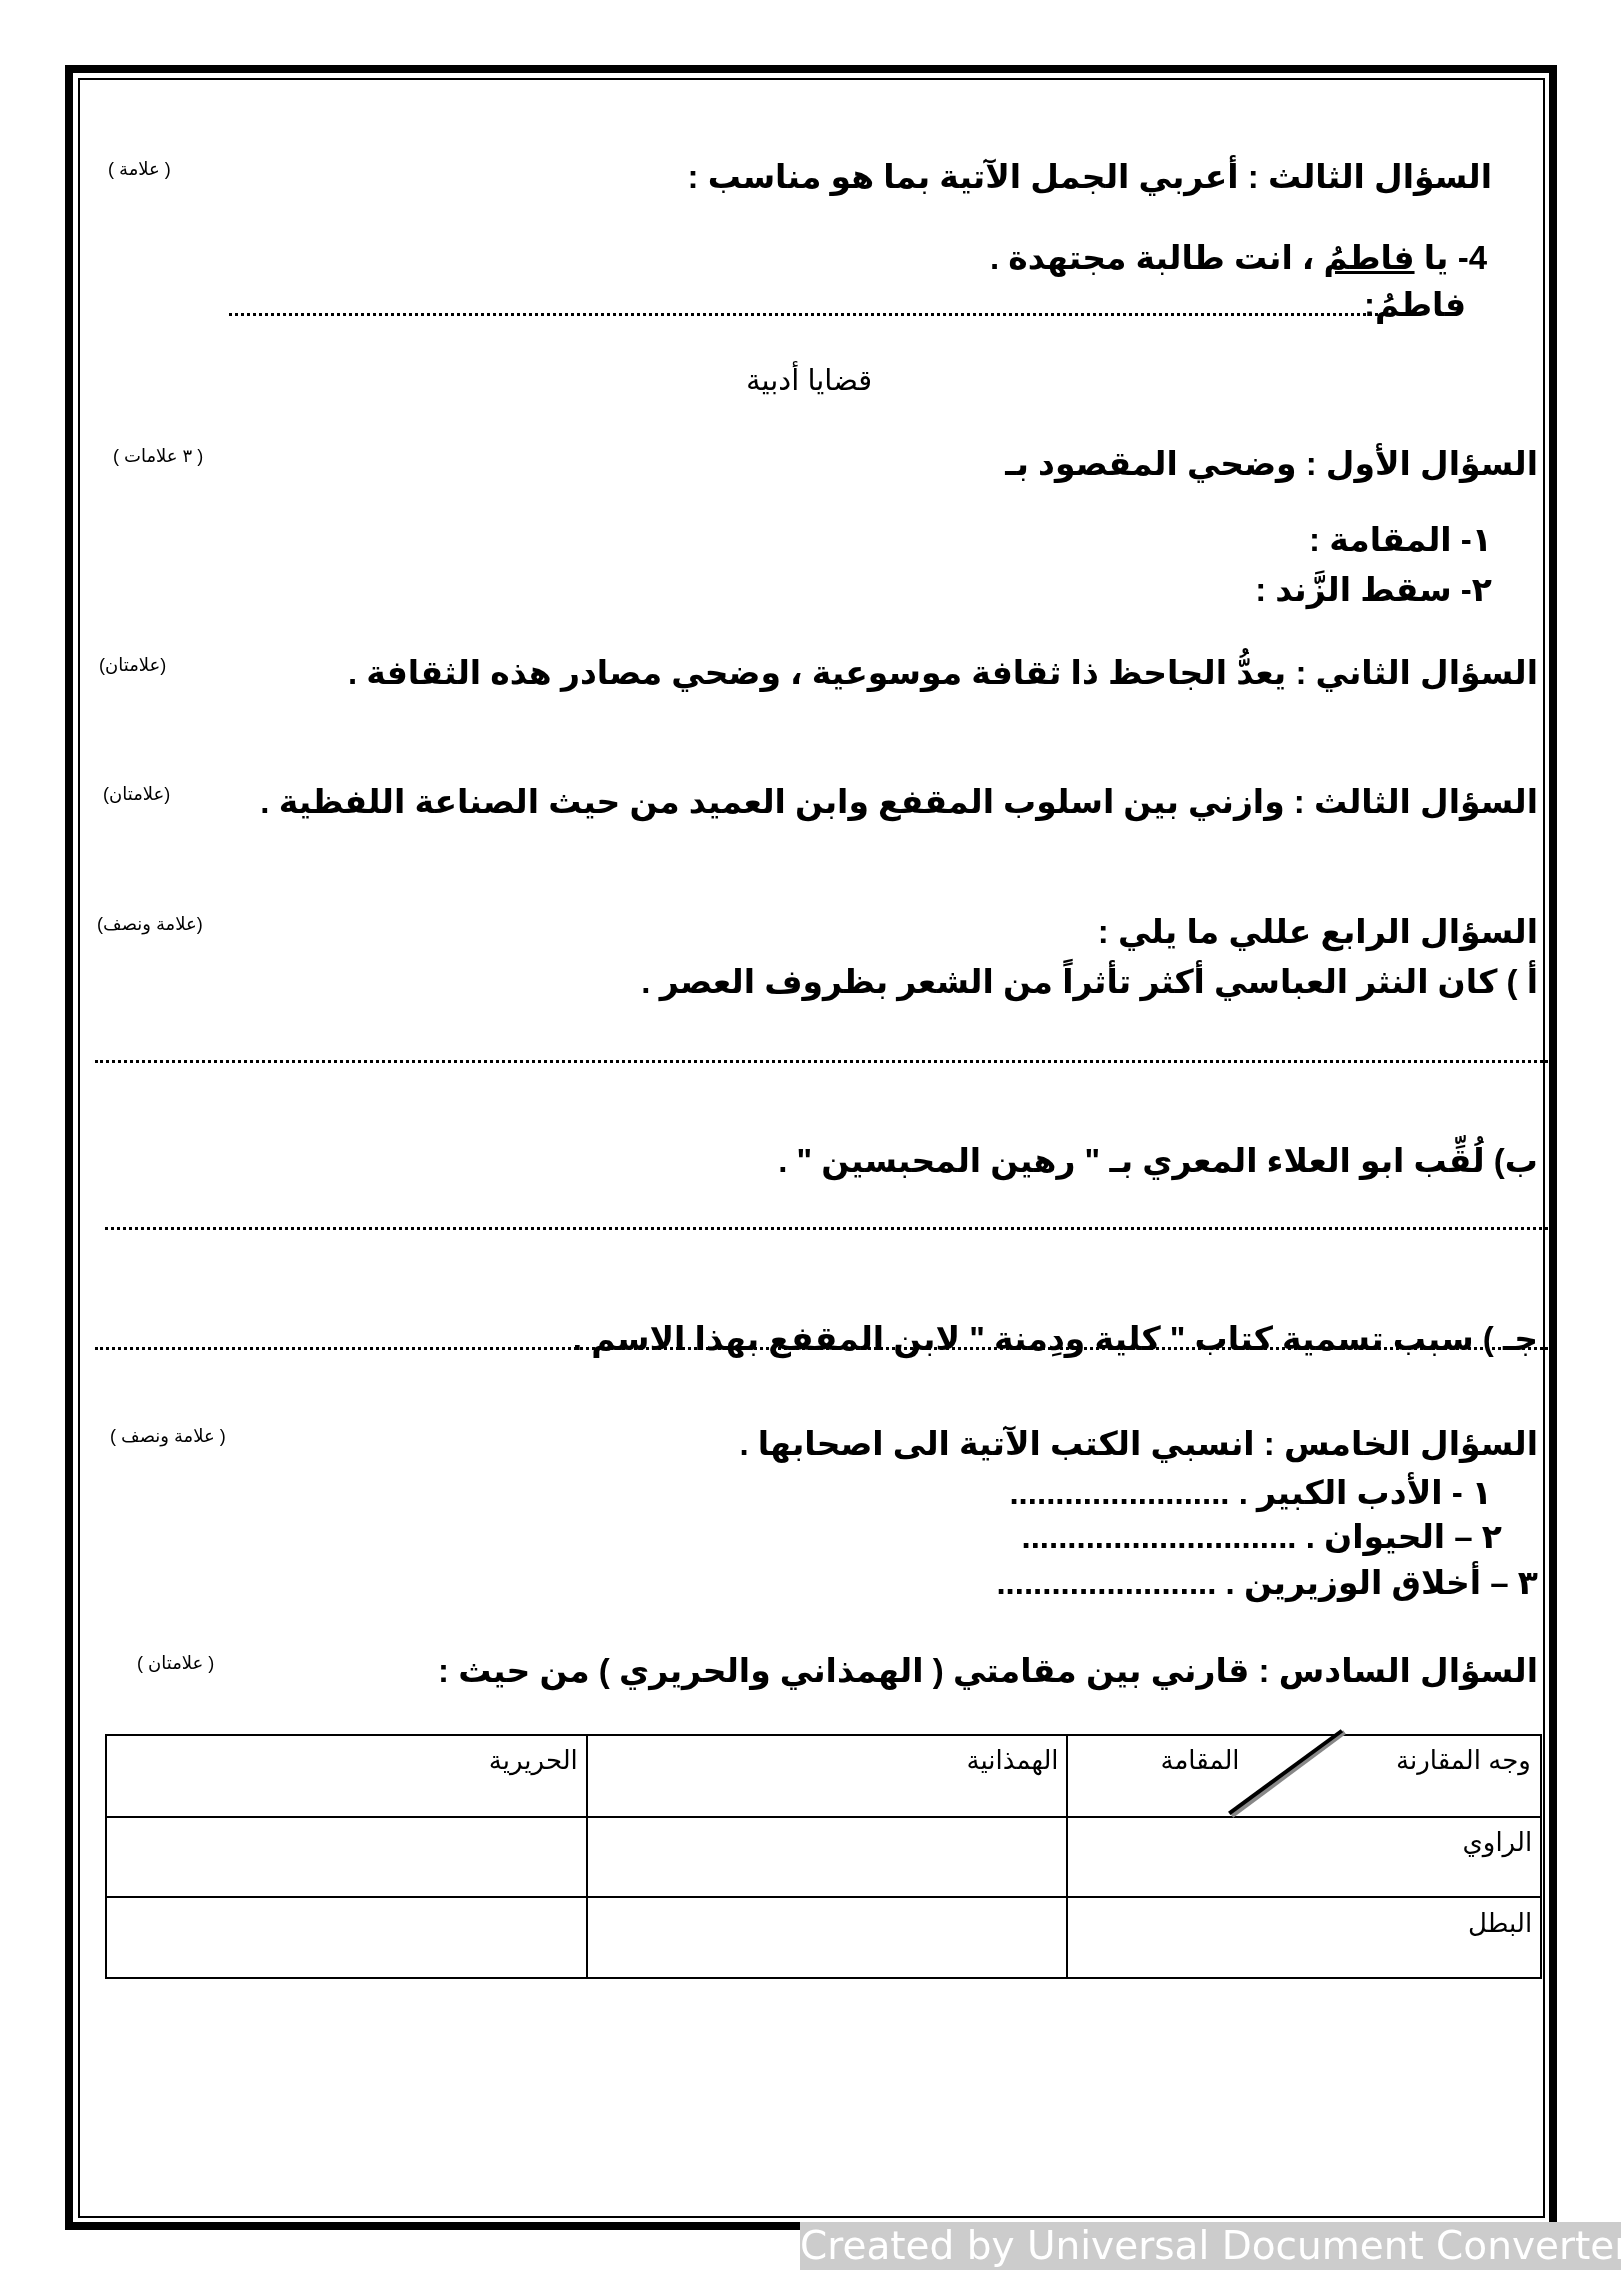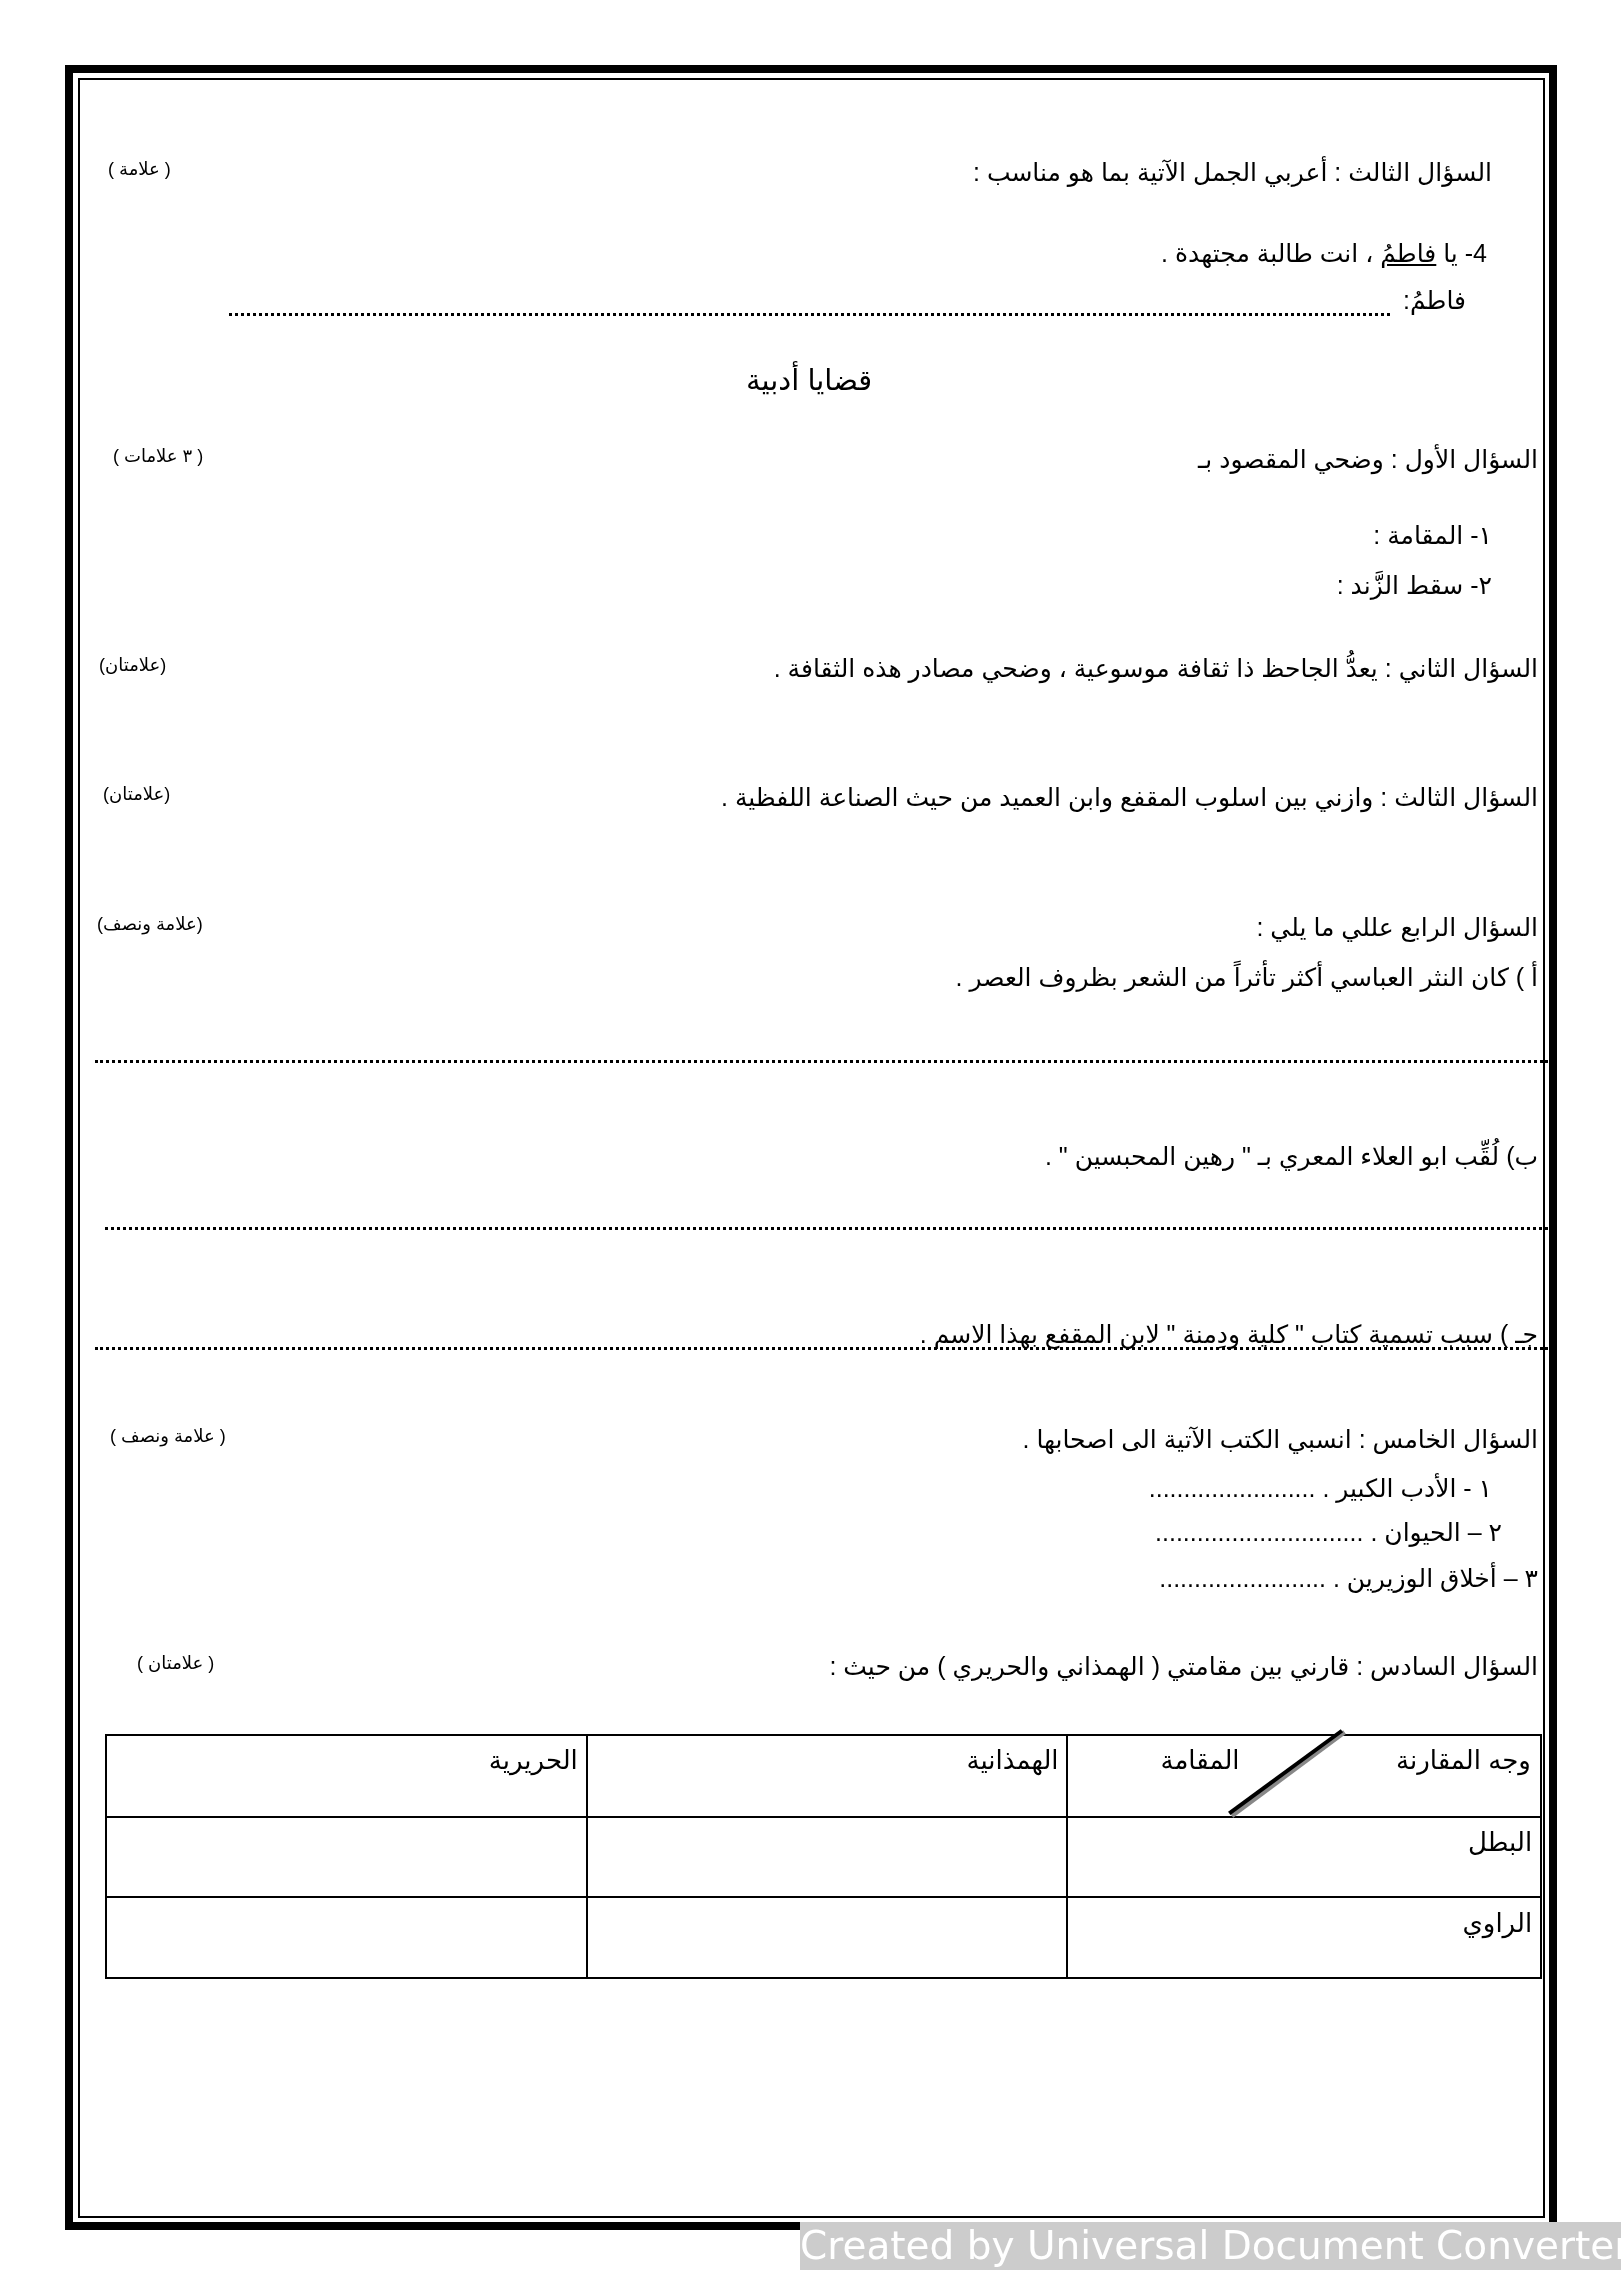--- a/index.html
+++ b/index.html
@@ -4,21 +4,21 @@
   <style>
     html, body { margin: 0; padding: 0; background: #ffffff; }
     body { width: 1623px; height: 2295px; position: relative; overflow: hidden;
            font-family: "Liberation Sans", "DejaVu Sans", sans-serif; color: #000; }
 
     .frame-outer { position: absolute; left: 65px; top: 65px; width: 1492px; height: 2165px;
                    border: 8.5px solid #000; box-sizing: border-box; }
     .frame-inner { position: absolute; left: 78px; top: 78px; width: 1467px; height: 2140px;
                    border: 2.6px solid #000; box-sizing: border-box; }
 
-    .t { position: absolute; white-space: nowrap; direction: rtl; font-size: 25px; line-height: 1; }
+    .t { position: absolute; white-space: nowrap; direction: rtl; font-size: 33px; line-height: 1; font-weight: bold; }
     .heading { font-size: 29px; font-weight: normal; }
     .marks { position: absolute; white-space: nowrap; direction: rtl; font-size: 18px; line-height: 1; }
     .ul { text-decoration: underline; text-align: right; }
 
     .dots { position: absolute; height: 0; border-top: 3.3px dotted #000; }
 
     table.cmp { position: absolute; left: 105px; top: 1734px; width: 1437px; border-collapse: collapse;
                 direction: rtl; }
     table.cmp td { border: 2px solid #000; vertical-align: top; padding: 9.2px 7.9px 0 7.9px;
                    font-size: 26px; text-align: right; }
@@ -81,26 +81,26 @@
   <tbody>
       <tr class="hdr">
     <td class="corner-cell" style="width:33%;">
       <span class="c-right">وجه المقارنة</span>
       <span class="c-left">المقامة</span>
     </td>
     <td style="width:33.5%;">الهمذانية</td>
     <td style="width:33.5%;">الحريرية</td>
   </tr>
   <tr class="row">
-    <td>البطل</td>
+    <td>الراوي</td>
     <td></td>
     <td></td>
   </tr>
   <tr class="row">
-    <td>الراوي</td>
+    <td>البطل</td>
     <td></td>
     <td></td>
   </tr>
 </tbody>
   </table>
 
 <svg style="position:absolute; left:1224px; top:1728px;" width="131" height="92" viewBox="0 0 200 140">
   <line x1="184" y1="6" x2="12" y2="134" stroke="#888" stroke-width="7"></line>
   <line x1="180" y1="4" x2="8" y2="130" stroke="#000" stroke-width="6"></line>
 </svg>

